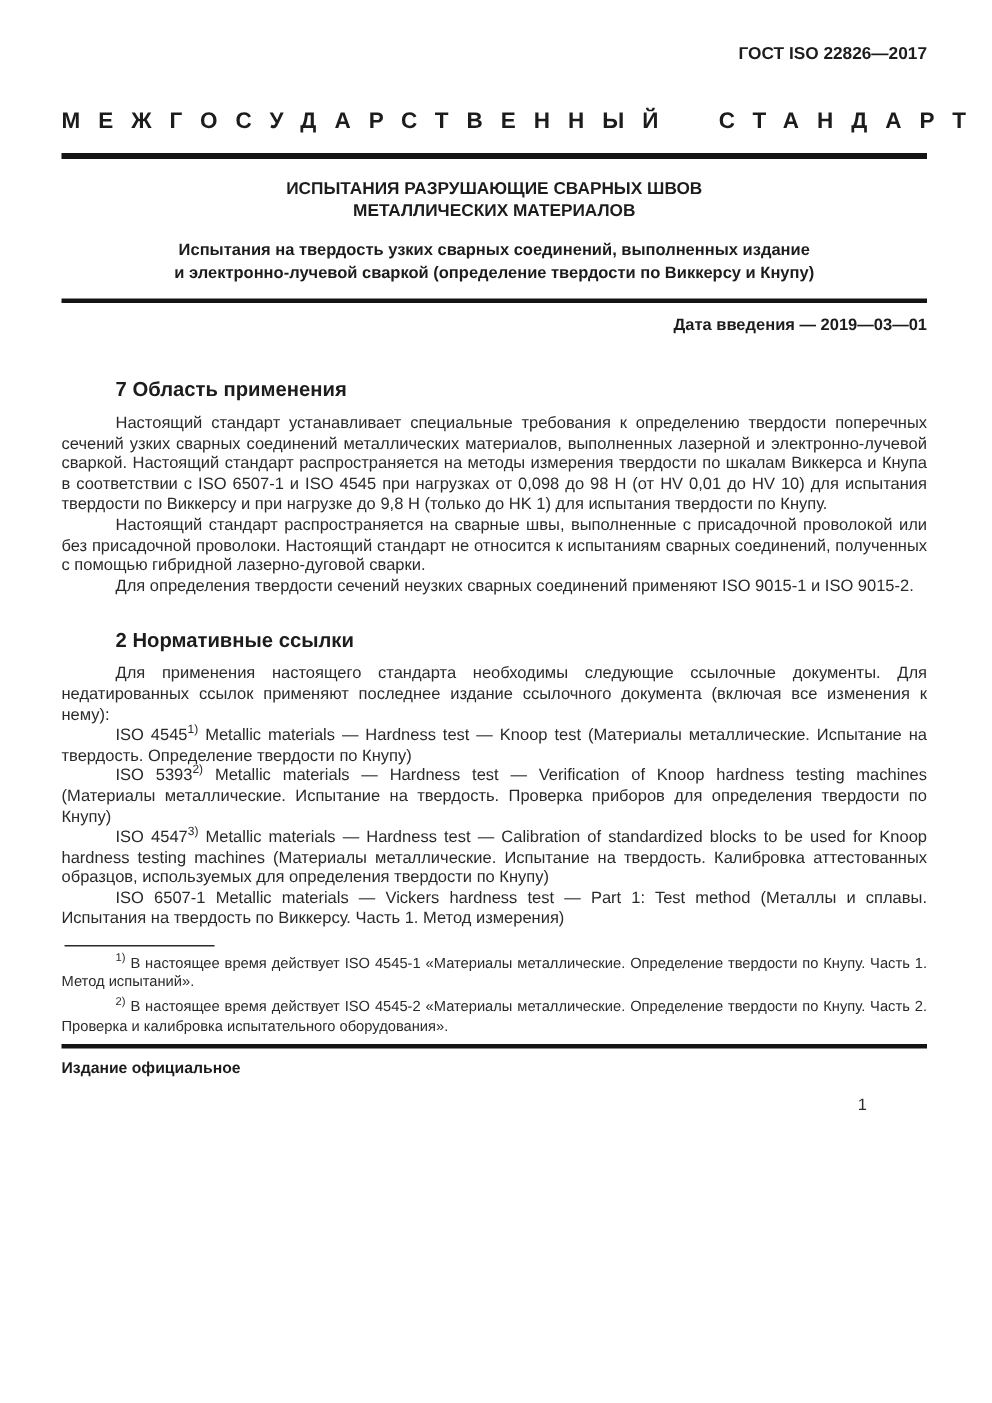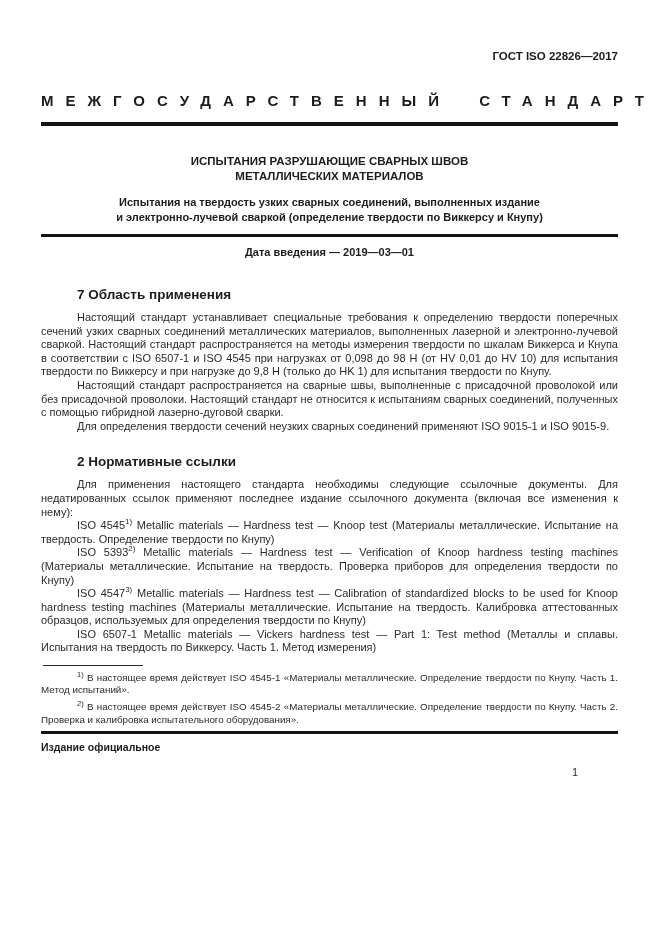--- a/index.html
+++ b/index.html
@@ -8,21 +8,21 @@
     background: #ffffff;
   }
   .page {
     position: relative;
     width: 661px;
     height: 935px;
     box-sizing: border-box;
     background: #ffffff;
     color: #222222;
     font-family: "Liberation Sans", sans-serif;
-    padding: 50px 43px 0 41px;
+    padding: 30px 43px 0 41px;
     overflow: hidden;
   }
   .doc-code {
     text-align: right;
     font-weight: bold;
     font-size: 11.5px;
     color: #1c1c1c;
   }
   .standard-kind {
     margin-top: 30px;
@@ -32,21 +32,21 @@
     letter-spacing: 12px;
     word-spacing: 12px;
     white-space: nowrap;
     color: #1c1c1c;
   }
   .rule { background: #141414; }
   .rule-header { height: 4px; margin-top: 13px; }
   .rule-mid { height: 3px; margin-top: 9px; }
   .rule-bottom { height: 3px; margin-top: 5px; }
   .title-ru-main {
-    margin-top: 28px;
+    margin-top: 13px;
     text-align: center;
     font-weight: bold;
     font-size: 11.5px;
     line-height: 15px;
     white-space: pre-line;
     color: #1c1c1c;
   }
   .title-ru-sub {
     margin-top: 11px;
     text-align: center;
@@ -59,21 +59,21 @@
   .title-en {
     margin-top: 10px;
     text-align: center;
     font-size: 10.5px;
     line-height: 14px;
     white-space: pre-line;
     color: #555555;
   }
   .date-line {
     margin-top: 9px;
-    text-align: center;
+    text-align: right;
     font-weight: bold;
     font-size: 11px;
     color: #1c1c1c;
   }
   h2.section-heading {
     font-size: 13.5px;
     font-weight: bold;
     color: #1c1c1c;
     margin: 29px 0 9px 0;
     text-indent: 36px;
@@ -136,21 +136,21 @@
 
 
   <div class="rule rule-mid"></div>
 
   <div class="date-line">Дата введения — 2019—03—01</div>
 
   <h2 class="section-heading">7 Область применения</h2>
 
   <p class="body">Настоящий стандарт устанавливает специальные требования к определению твердости поперечных сечений узких сварных соединений металлических материалов, выполненных лазерной и электронно-лучевой сваркой. Настоящий стандарт распространяется на методы измерения твердости по шкалам Виккерса и Кнупа в соответствии с ISO 6507-1 и ISO 4545 при нагрузках от 0,098 до 98 Н (от HV 0,01 до HV 10) для испытания твердости по Виккерсу и при нагрузке до 9,8 Н (только до HK 1) для испытания твердости по Кнупу.</p>
   <p class="body">Настоящий стандарт распространяется на сварные швы, выполненные с присадочной проволокой или без присадочной проволоки. Настоящий стандарт не относится к испытаниям сварных соединений, полученных с помощью гибридной лазерно-дуговой сварки.</p>
-  <p class="body">Для определения твердости сечений неузких сварных соединений применяют ISO 9015-1 и ISO 9015-9.</p>
+  <p class="body">Для определения твердости сечений неузких сварных соединений применяют ISO 9015-1 и ISO 9015-2.</p>
 
   <h2 class="section-heading second">2 Нормативные ссылки</h2>
 
   <p class="body">Для применения настоящего стандарта необходимы следующие ссылочные документы. Для недатированных ссылок применяют последнее издание ссылочного документа (включая все изменения к нему):</p>
 
   <p class="body"><span>ISO 4545</span><sup>1)</sup> <span>Metallic materials — Hardness test — Knoop test (Материалы металлические. Испытание на твердость. Определение твердости по Кнупу)</span></p>
 
   <p class="body"><span>ISO 5393</span><sup>2)</sup> <span>Metallic materials — Hardness test — Verification of Knoop hardness testing machines (Материалы металлические. Испытание на твердость. Проверка приборов для определения твердости по Кнупу)</span></p>
 
   <p class="body"><span>ISO 4547</span><sup>3)</sup> <span>Metallic materials — Hardness test — Calibration of standardized blocks to be used for Knoop hardness testing machines (Материалы металлические. Испытание на твердость. Калибровка аттестованных образцов, используемых для определения твердости по Кнупу)</span></p>

